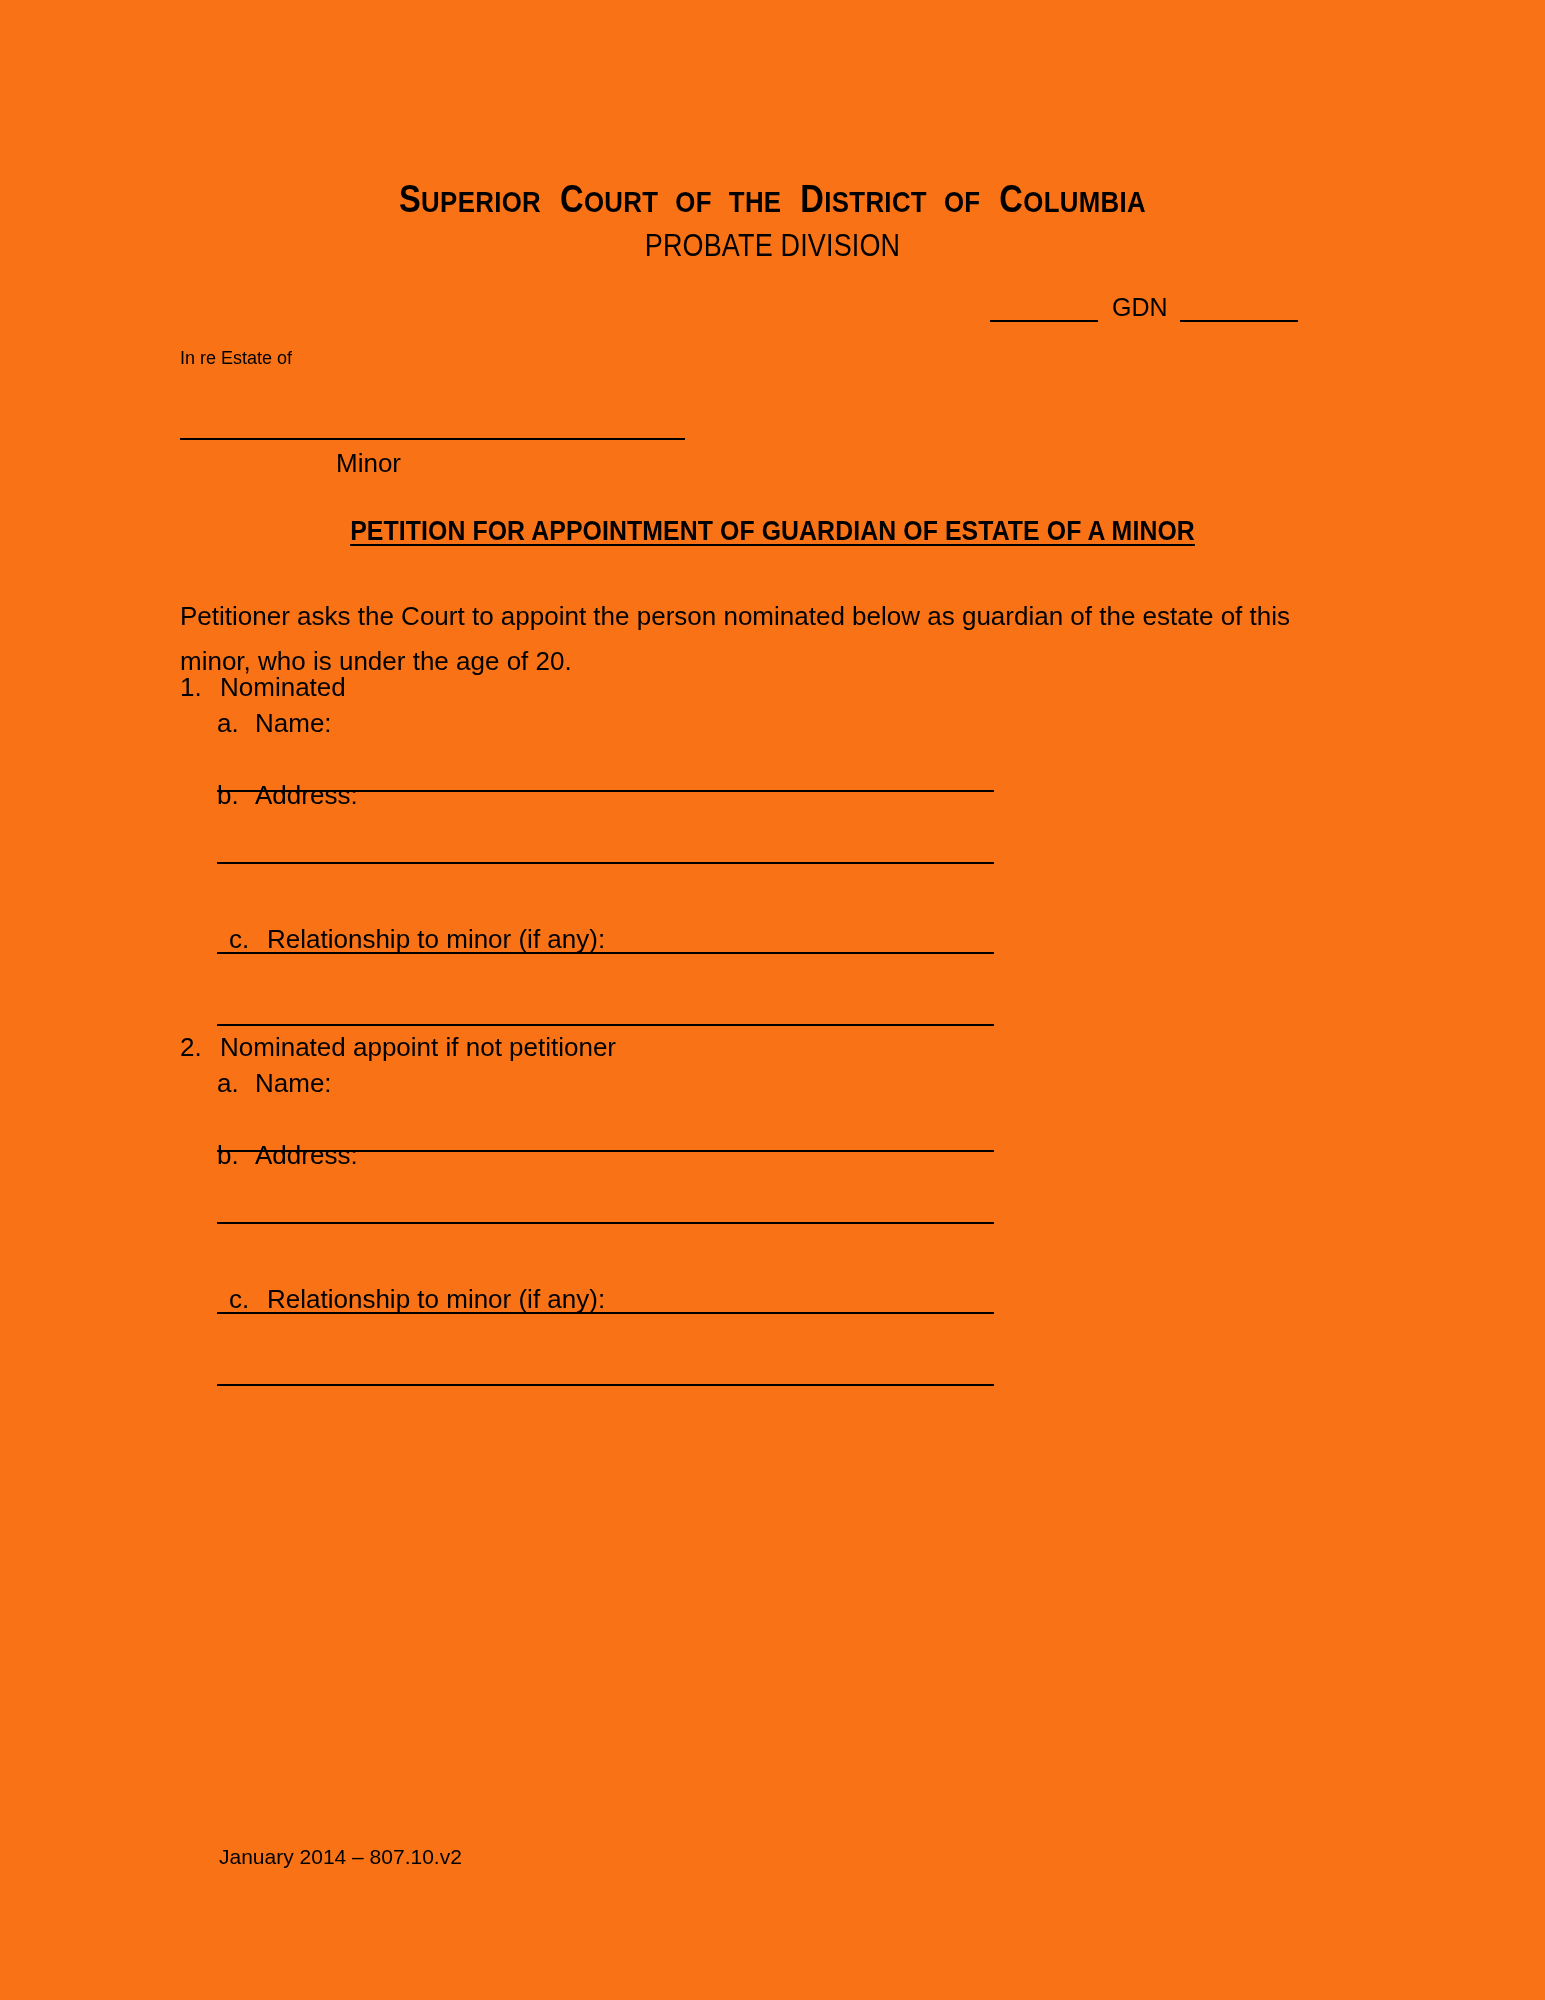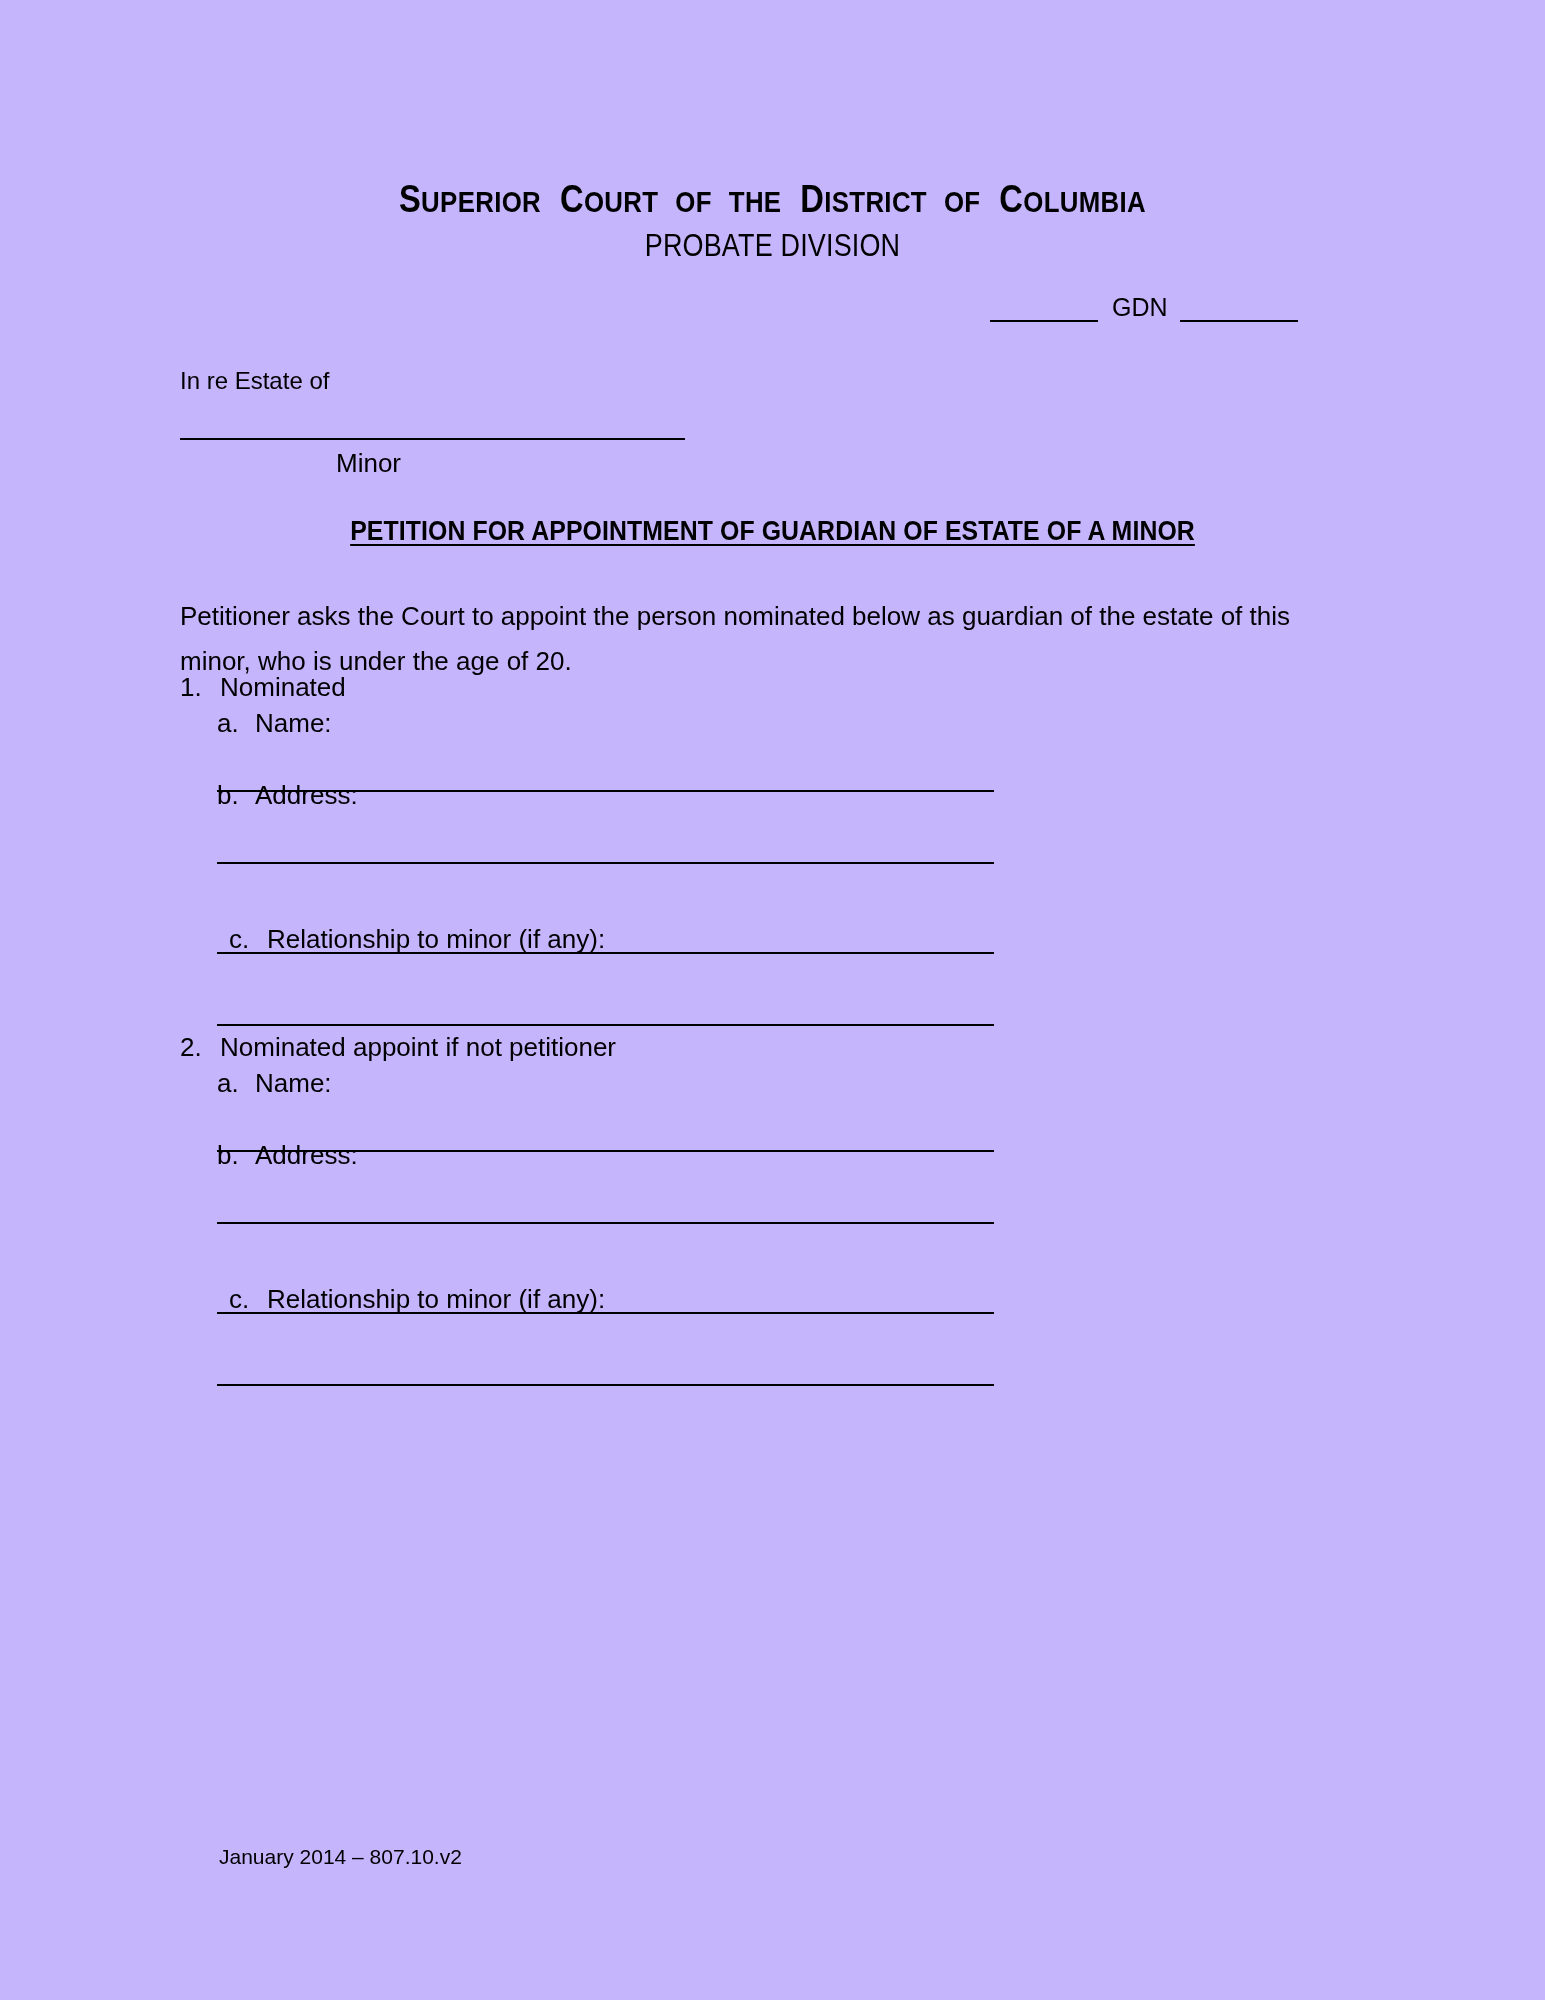--- a/index.html
+++ b/index.html
@@ -9,21 +9,21 @@
     background: #ffffff;
   }
   body {
     font-family: "Liberation Sans", sans-serif;
     color: #000000;
   }
   .page {
     position: relative;
     width: 1545px;
     height: 2000px;
-    background: #c4b5fd;
+    background: #f97316;
     margin: 0 auto;
     overflow: hidden;
   }
 
   
   .court-title {
     position: absolute;
     left: 0;
     right: 0;
     top: 180px;
@@ -82,23 +82,22 @@
     line-height: 1;
     position: relative;
     top: -2px;
   }
 
   
   .inre {
     position: absolute;
     left: 180px;
     top: 348px;
-    font-size: 24px;
-    white-space: nowrap;
-    margin-top: 19px;
+    font-size: 18px;
+    white-space: nowrap;
   }
   .estate-rule {
     position: absolute;
     left: 180px;
     top: 438px;
     width: 505px;
     border-bottom: 2.2px solid #000;
   }
   .minor-label {
     position: absolute;

